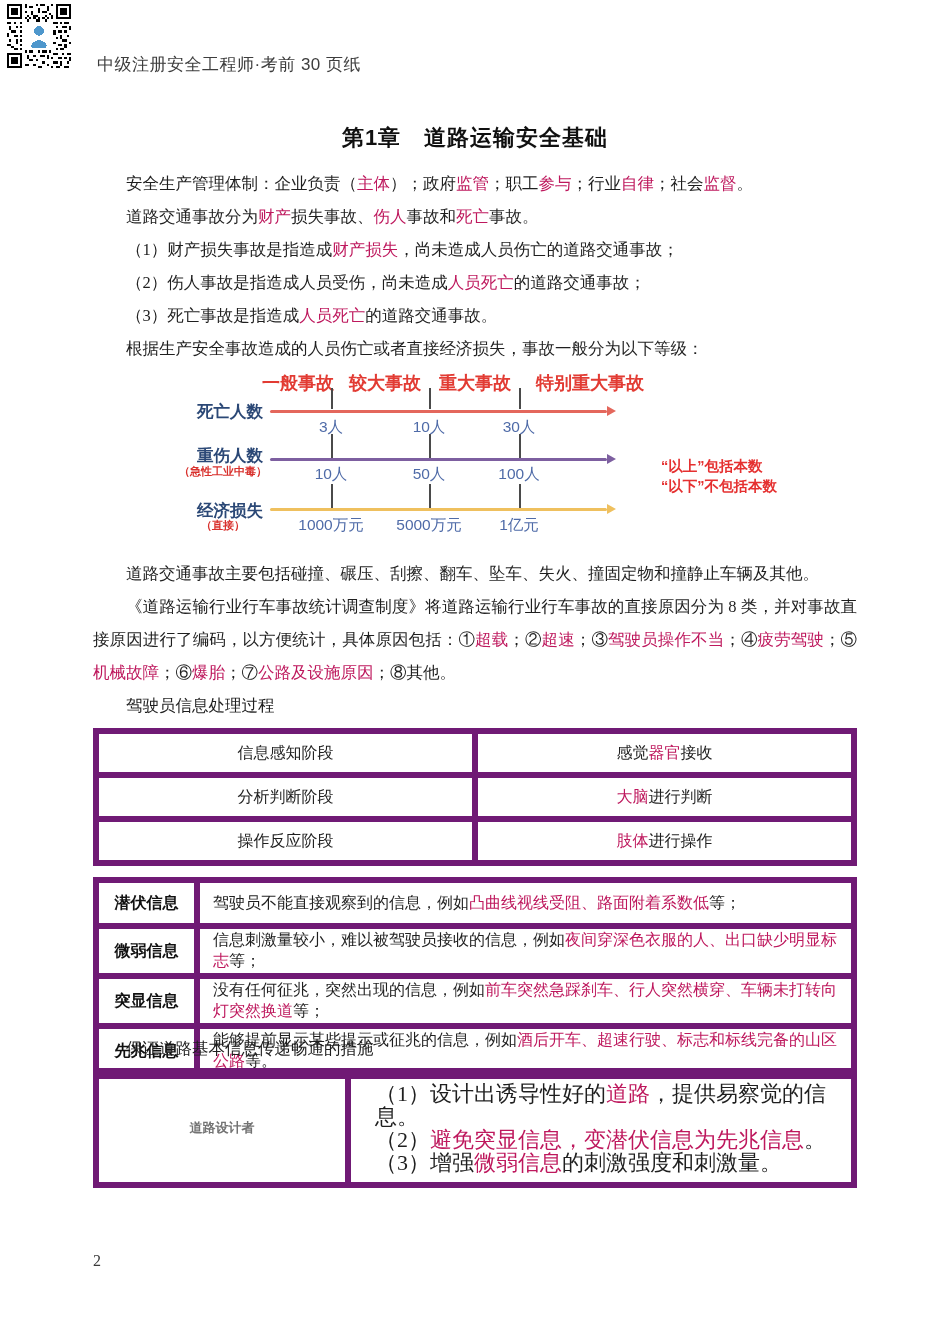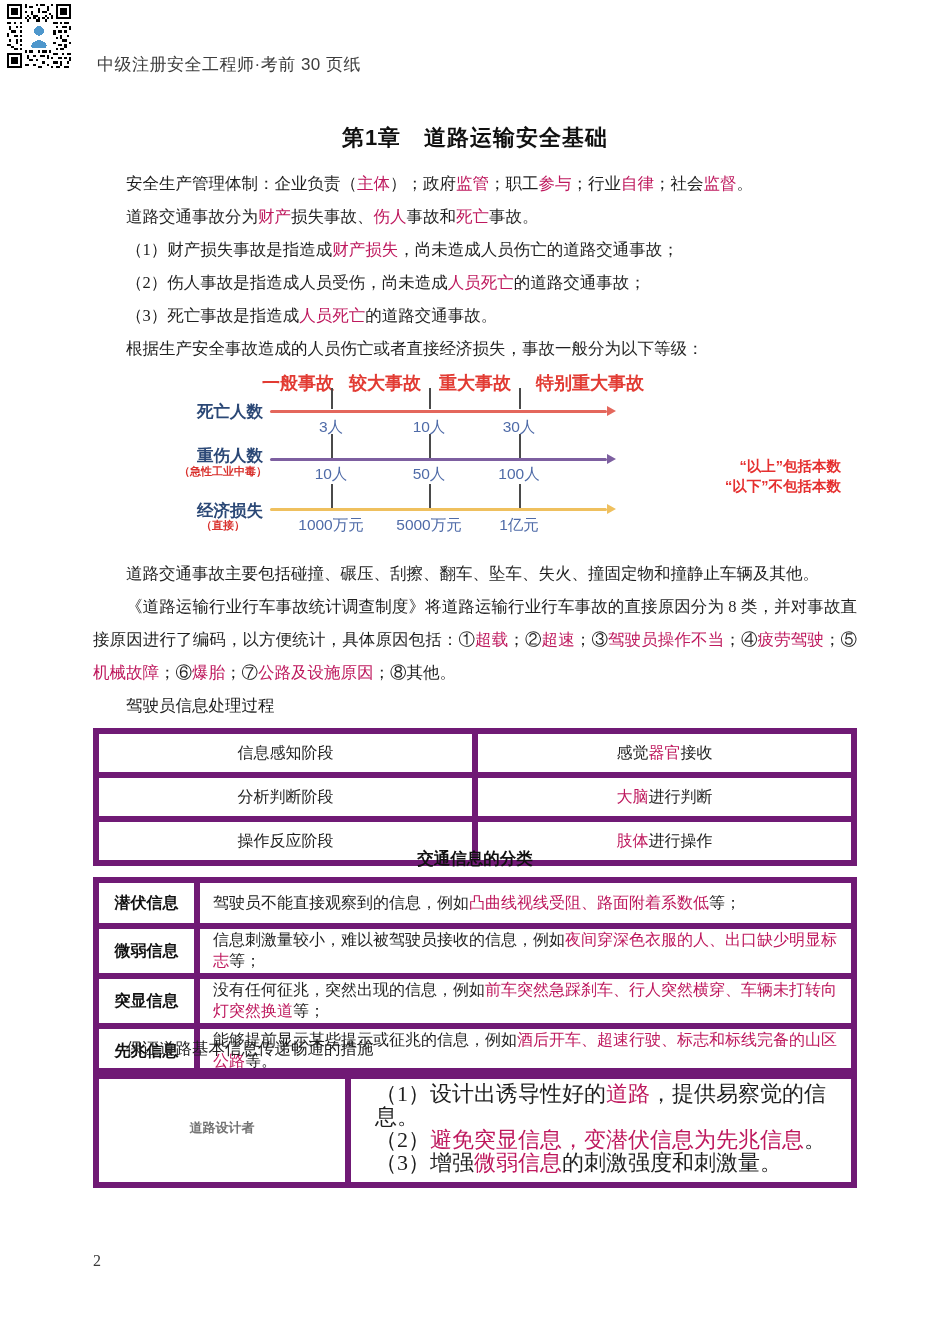--- a/index.html
+++ b/index.html
@@ -64,21 +64,21 @@
   .L0{top:42px; background:#e4675c; border-left-color:#e4675c;}
   .L1{top:90px; background:#7d5fa0; border-left-color:#7d5fa0;}
   .L2{top:140px; background:#efc05e; border-left-color:#efc05e;}
   .tlabel {
     position:absolute; transform:translateX(-50%); white-space:nowrap;
     font-family:"Liberation Sans","DejaVu Sans",sans-serif;
     font-size:15.5px; color:#4f6ba8; line-height:18px;
   }
   .y0{top:50px} .y1{top:97px} .y2{top:148px}
   .dnote {
-    position:absolute; left:568px; top:88px; width:180px; text-align:right;
+    position:absolute; left:568px; top:88px; width:180px; text-align:left;
     font-family:"Liberation Sans","DejaVu Sans",sans-serif;
     font-size:14.5px; font-weight:bold; color:#e53030; line-height:20px; white-space:nowrap;
   }
 
   
   table { border-collapse:collapse; width:764px; table-layout:fixed; }
   td,th { border:6px solid #701a75; font-weight:normal; }
   #table1 { position:absolute; left:93px; top:728px; }
   #table1 td { height:36px; text-align:center; font-size:16px; }
   #table1 .col-l { width:371px; }
@@ -195,21 +195,20 @@
       <td class="col-l"><span>分析判断阶段</span></td>
       <td><span class="seg-r">大脑</span><span>进行判断</span></td>
     </tr>
     <tr>
       <td class="col-l"><span>操作反应阶段</span></td>
       <td><span class="seg-r">肢体</span><span>进行操作</span></td>
     </tr>
   </tbody>
     </table>
 
-  <div id="heading2">交通信息的分类</div>
   <table id="table2">
     <tbody>
         <tr>
       <th>潜伏信息</th>
       <td><span>驾驶员不能直接观察到的信息，例如</span><span class="seg-r">凸曲线视线受阻、路面附着系数低</span><span>等；</span></td>
     </tr>
     <tr>
       <th>微弱信息</th>
       <td><span>信息刺激量较小，难以被驾驶员接收的信息，例如</span><span class="seg-r">夜间穿深色衣服的人、出口缺少明显标志</span><span>等；</span></td>
     </tr>

